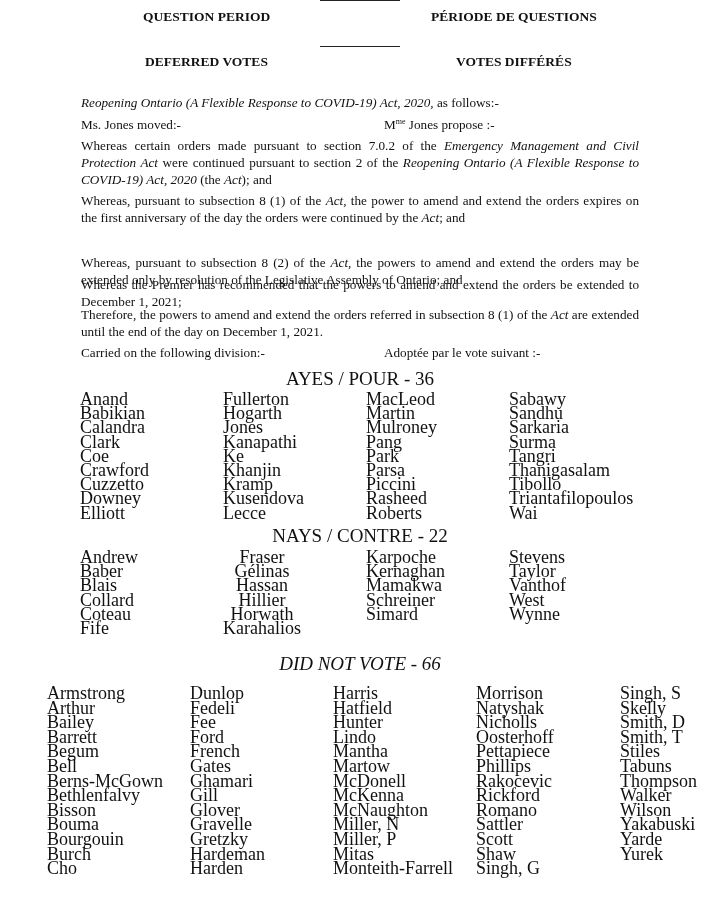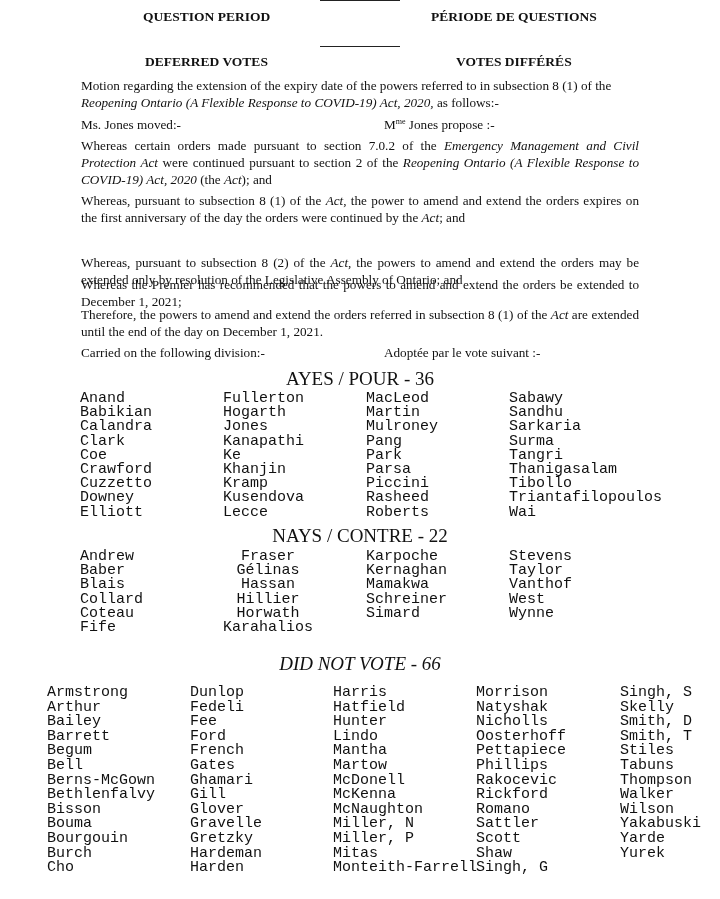--- a/index.html
+++ b/index.html
@@ -4,36 +4,36 @@
 <style>
   html, body { margin: 0; padding: 0; background: #ffffff; }
   body { width: 720px; height: 899px; position: relative; overflow: hidden;
          font-family: "Liberation Serif", "DejaVu Serif", serif; color: #111; }
   .rule { position: absolute; height: 1px; background: #222; }
   .heading { position: absolute; font-weight: bold; font-size: 13.5px; }
   .para { position: absolute; left: 81px; width: 558px; font-size: 13.2px; line-height: 17px; text-align: justify; }
   .para i { font-style: italic; }
   .line { position: absolute; font-size: 13.2px; }
   .section-title { position: absolute; left: 0; width: 720px; text-align: center; font-size: 19px; }
-  .col { position: absolute; font-size: 15px; line-height: 14.2px; font-family: Liberation Mono, monospace; }
+  .col { position: absolute; font-size: 18px; line-height: 14.2px; }
   .col div { white-space: nowrap; }
 </style>
 </head>
 <body>
 
 <div class="rule" style="left:320px; top:0px; width:80px;"></div>
 <div class="heading" style="left:143px; top:9px;">QUESTION PERIOD</div>
 <div class="heading" style="left:431px; top:9px;">PÉRIODE DE QUESTIONS</div>
 
 <div class="rule" style="left:320px; top:46px; width:80px;"></div>
 <div class="heading" style="left:145px; top:54px;">DEFERRED VOTES</div>
 <div class="heading" style="left:456px; top:54px;">VOTES DIFFÉRÉS</div>
 
 <div class="para" style="top:77px;">
-  <span>Motion regarding the extension of the expiry date of the powers referred to in subsection 8 (1) of the</span><br>
+  <br>
   <i>Reopening Ontario (A Flexible Response to COVID-19) Act, 2020,</i><span> as follows:-</span>
 </div>
 
 <div class="line" style="left:81px; top:117px;">Ms. Jones moved:-</div>
 <div class="line" style="left:384px; top:117px;">
   <span>M</span><sup style="font-size:8px;">me</sup><span> Jones propose :-</span>
 </div>
 
 <div class="para" style="top:137px;">
   <span>Whereas certain orders made pursuant to section 7.0.2 of the </span><i>Emergency Management and Civil Protection Act</i><span> were continued pursuant to section 2 of the </span><i>Reopening Ontario (A Flexible Response to COVID-19) Act, 2020</i><span> (the </span><i>Act</i><span>); and</span>

